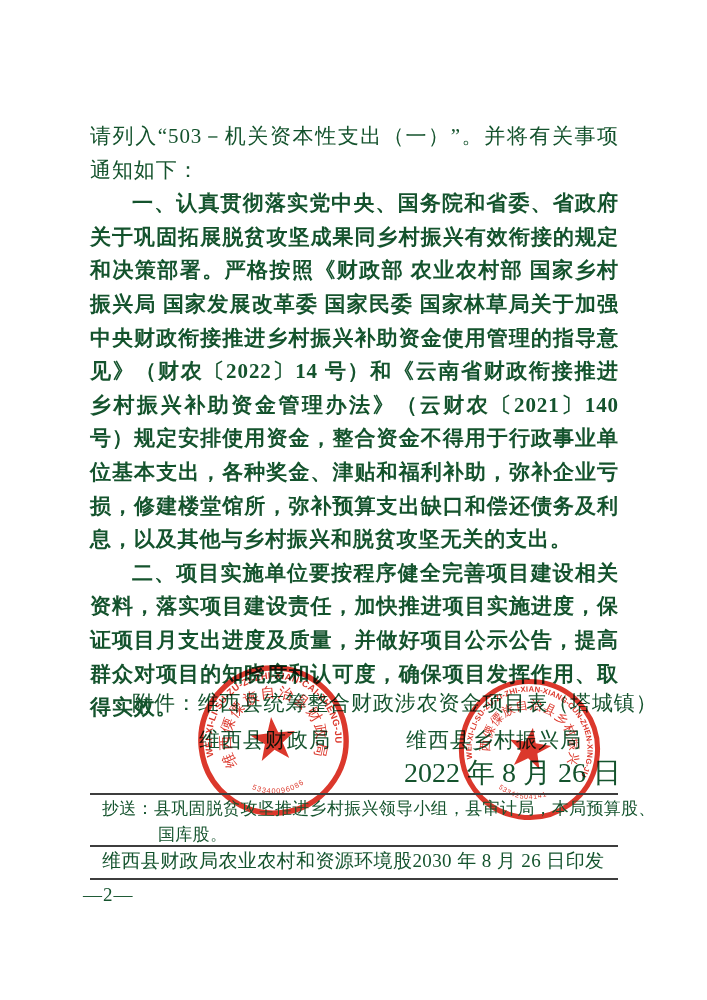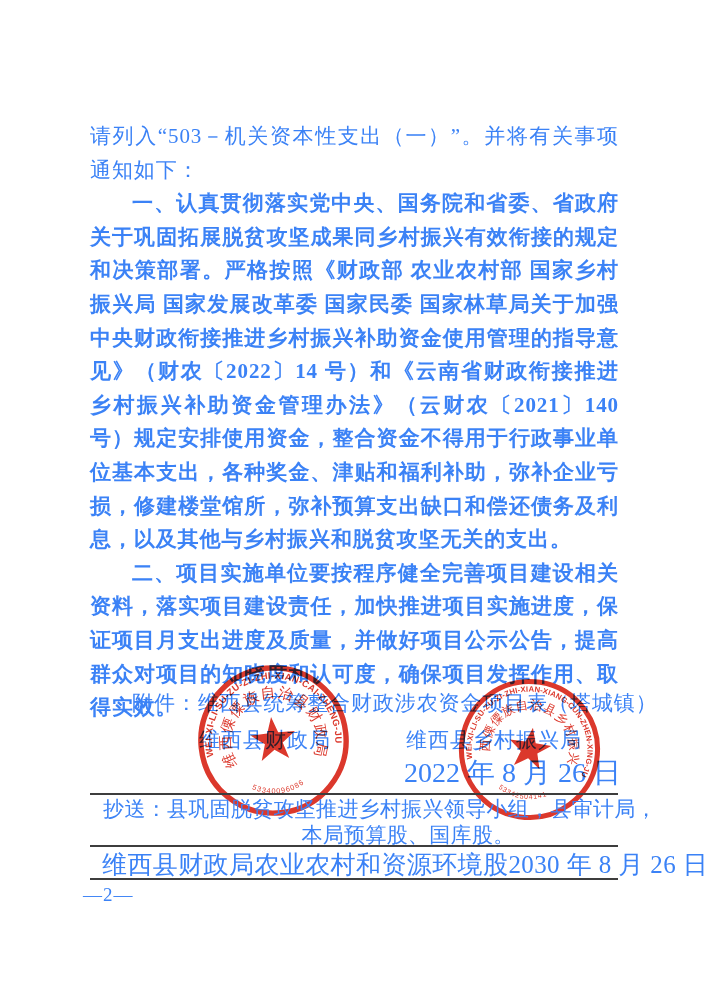--- a/index.html
+++ b/index.html
@@ -3,21 +3,21 @@
 <meta charset="utf-8">
 <style>
   html,body{margin:0;padding:0;background:#e8e8e8;}
   .page{
     position:relative;
     width:707px;height:1000px;
     margin:0 auto;
     background:#ffffff;
     overflow:hidden;
     font-family:"Liberation Serif","DejaVu Serif",serif;
-    color:#3b82f6;
+    color:#14532d;
   }
   
   .body-text{
     position:absolute;left:90px;top:120px;width:529px;
     font-size:21px;line-height:33.6px;letter-spacing:0.9px;
     text-align:justify;text-justify:inter-character;
   }
   .para{margin:0;}
   .para.indent{text-indent:2em;font-weight:bold;}
   
@@ -38,27 +38,27 @@
     position:absolute;left:404px;top:754px;width:192px;
     font-size:28px;text-align:center;white-space:nowrap;
   }
   
   .rule{position:absolute;left:90px;width:528px;height:1.6px;background:#3d3d3d;}
   #rule-1{top:793px;}
   #rule-2{top:845px;}
   #rule-3{top:878px;}
   .cc-block{
     position:absolute;left:102px;top:796px;width:500px;
-    font-size:21px;line-height:26px;letter-spacing:0.3px;
-    padding-left:56px;text-indent:-56px;text-align:center;
+    font-size:17px;line-height:26px;letter-spacing:0.3px;
+    padding-left:56px;text-indent:-56px;
   }
   .colophon{
     position:absolute;left:102px;top:848px;width:490px;
     display:flex;justify-content:space-between;
-    font-size:25px;letter-spacing:0.4px;white-space:nowrap;
+    font-size:19px;letter-spacing:0.4px;white-space:nowrap;
   }
   .page-number{
     position:absolute;left:83px;top:884px;
     font-size:19px;letter-spacing:1px;
   }
   
   .seal{position:absolute;mix-blend-mode:multiply;opacity:0.93;}
   #seal-left{left:195px;top:662px;width:157px;height:157px;transform:rotate(-6deg);}
   #seal-right{left:456px;top:676px;width:147px;height:147px;transform:rotate(9deg);}
   .seal svg{display:block;width:100%;height:100%;}

